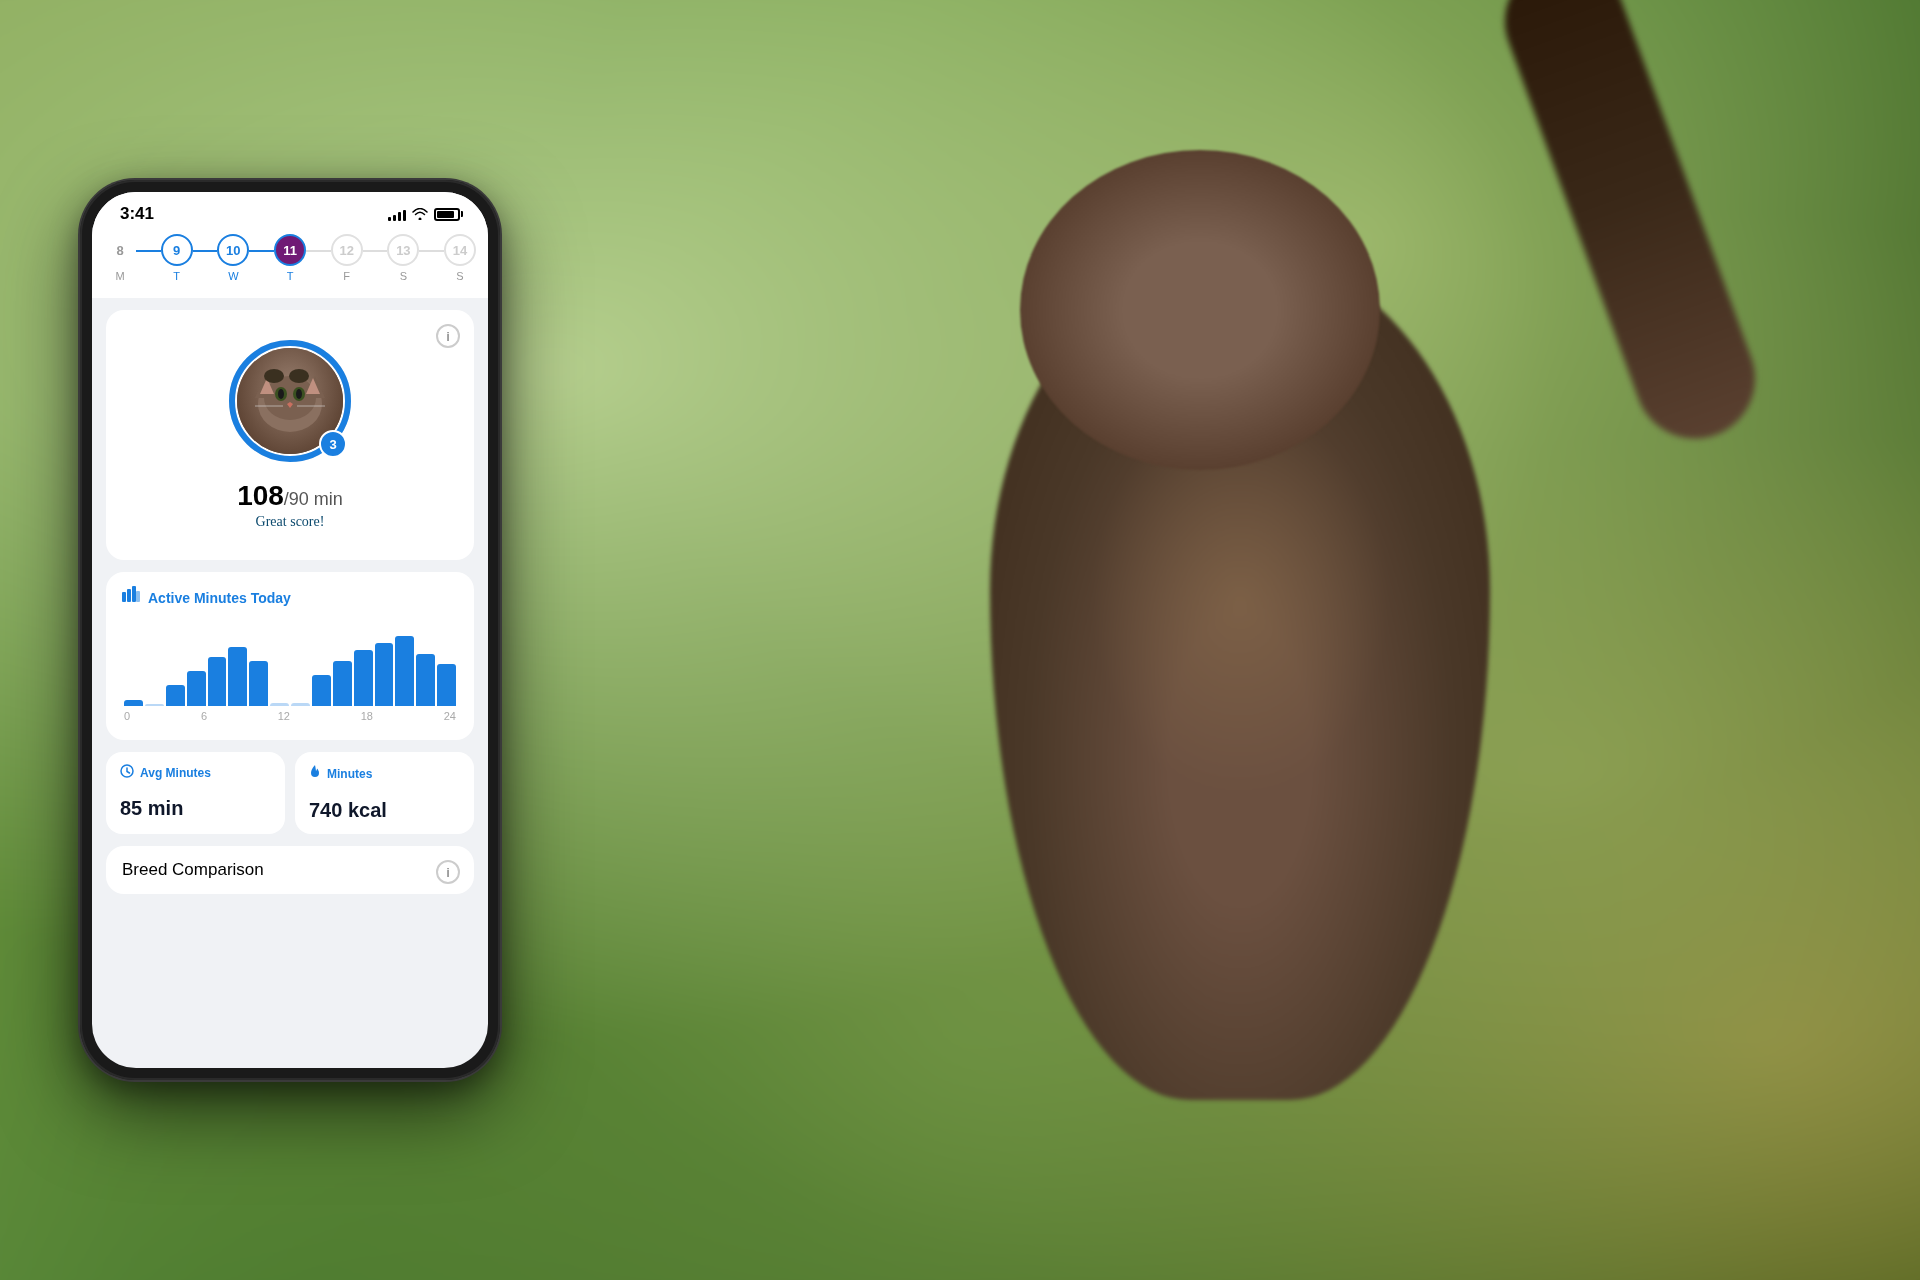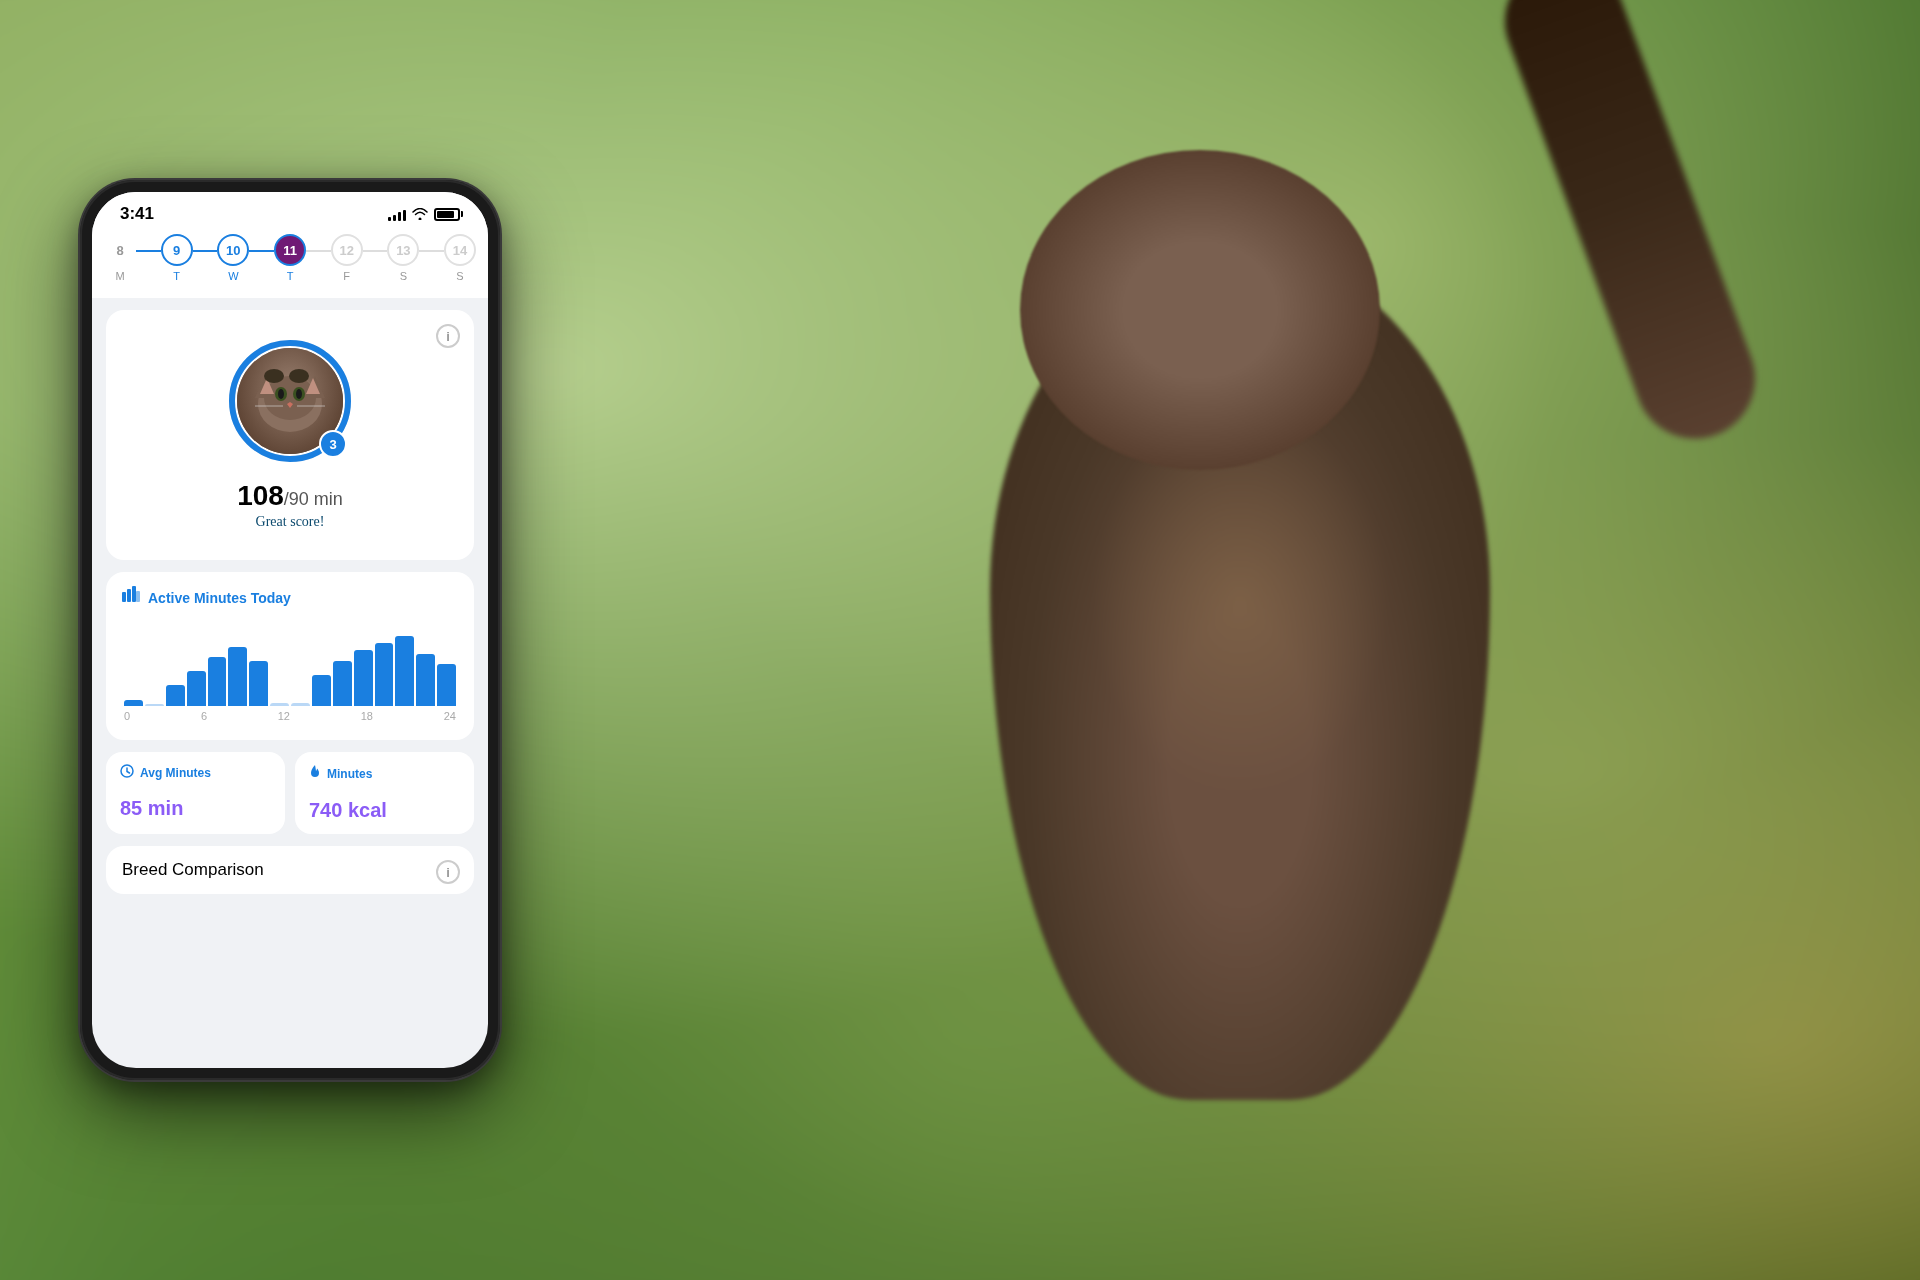--- a/index.html
+++ b/index.html
@@ -468,21 +468,21 @@
 
     .stat-label {
       font-size: 12px;
       font-weight: 600;
       color: #1a7fe0;
     }
 
     .stat-value {
       font-size: 20px;
       font-weight: 700;
-      color: #8b5cf6;
+      color: #0f172a;
     }
 
     
     .breed-section {
       background: white;
       margin: 0 14px;
       border-radius: 18px;
       padding: 14px 16px;
     }
 

